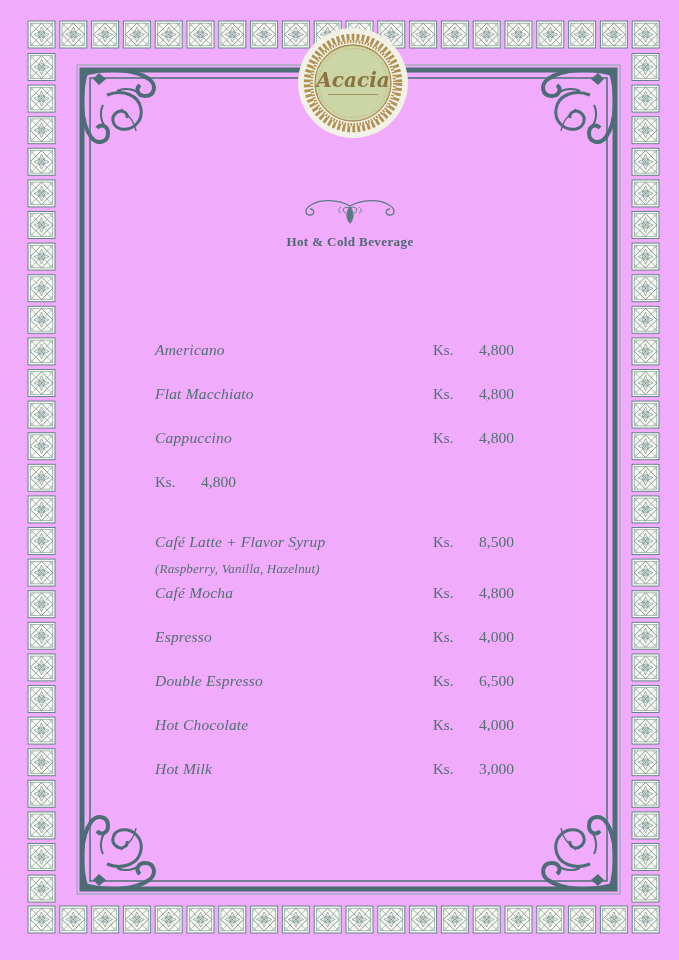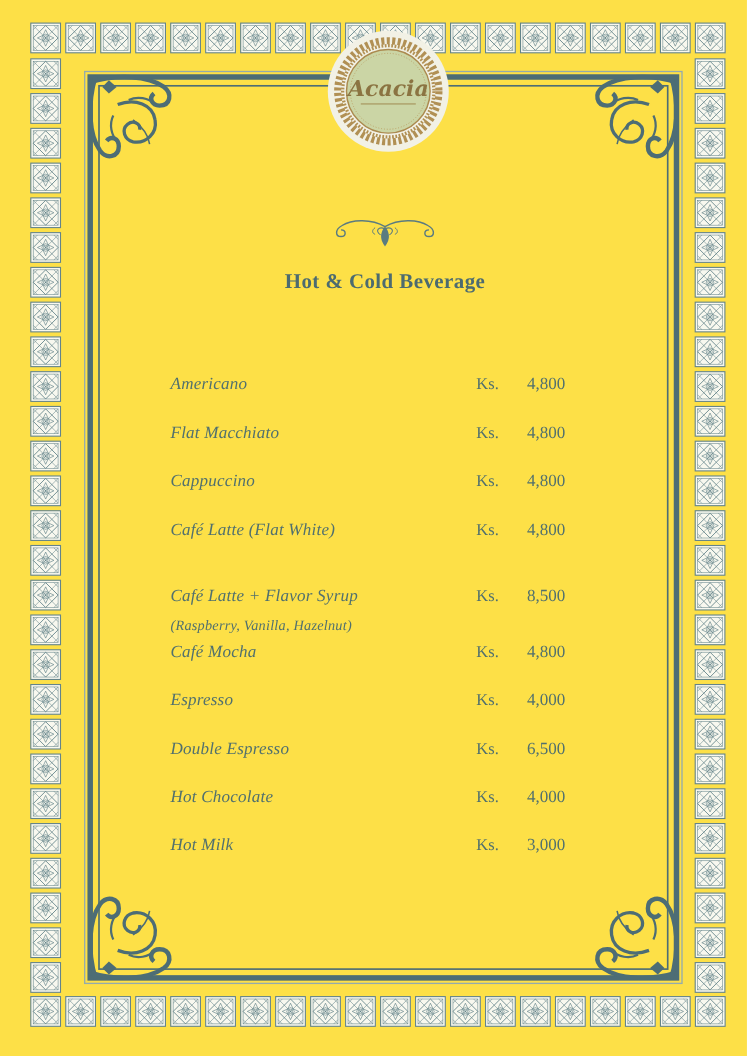--- a/index.html
+++ b/index.html
@@ -1,29 +1,29 @@
 <!DOCTYPE html>
 <html><head>
 <meta charset="utf-8">
 <style>
   html,body { margin:0; padding:0; background:#e9e8dd; }
   .page {
     position:relative; width:679px; height:960px; margin:0 auto;
-    background:#fde047; overflow:hidden;
+    background:#f0abfc; overflow:hidden;
     font-family:"Liberation Serif","DejaVu Serif",serif;
   }
   .border-art { position:absolute; left:0; top:0; width:679px; height:960px; pointer-events:none; }
   .logo { position:absolute; left:293px; top:23px; width:120px; height:120px; }
   .centered { position:absolute; left:350px; transform:translateX(-50%); white-space:nowrap; }
   .menu-title {
     top:163px; font-size:28px; font-weight:bold; color:#47666f; letter-spacing:1px;
   }
   .flourish { position:absolute; left:298px; top:197px; width:104px; height:30px; }
   .section-header {
-    top:246px; font-size:19px; font-weight:bold; color:#4c6b70; letter-spacing:0.4px;
+    top:234px; font-size:13px; font-weight:bold; color:#4c6b70; letter-spacing:0.4px;
   }
   .menu-list { position:absolute; left:155px; top:308px; width:358px; }
   .row { height:44px; display:flex; flex-direction:column; justify-content:center; }
   .row-tall { height:67px; justify-content:flex-start; padding-top:10px; box-sizing:border-box; }
   .row-line { display:flex; align-items:flex-end; width:100%; }
   .item-name {
     flex:1 1 auto; font-style:italic; font-size:15.5px; color:#51706e; letter-spacing:0.2px;
   }
   .item-cur { width:46px; font-size:15px; color:#51706e;margin-top:40px; }
   .item-price { width:34px; text-align:right; font-size:15.5px; color:#51706e; }
@@ -216,21 +216,20 @@
       <div class="row-line">
         <span class="item-name">Cappuccino</span>
         <span class="item-cur">Ks.</span>
         <span class="item-price">4,800</span>
       </div>
 
     </div>
 
     <div class="row">
       <div class="row-line">
-        <span class="item-name">Café Latte (Flat White)</span>
         <span class="item-cur">Ks.</span>
         <span class="item-price">4,800</span>
       </div>
 
     </div>
 
     <div class="row row-tall">
       <div class="row-line">
         <span class="item-name">Café Latte + Flavor Syrup</span>
         <span class="item-cur">Ks.</span>

